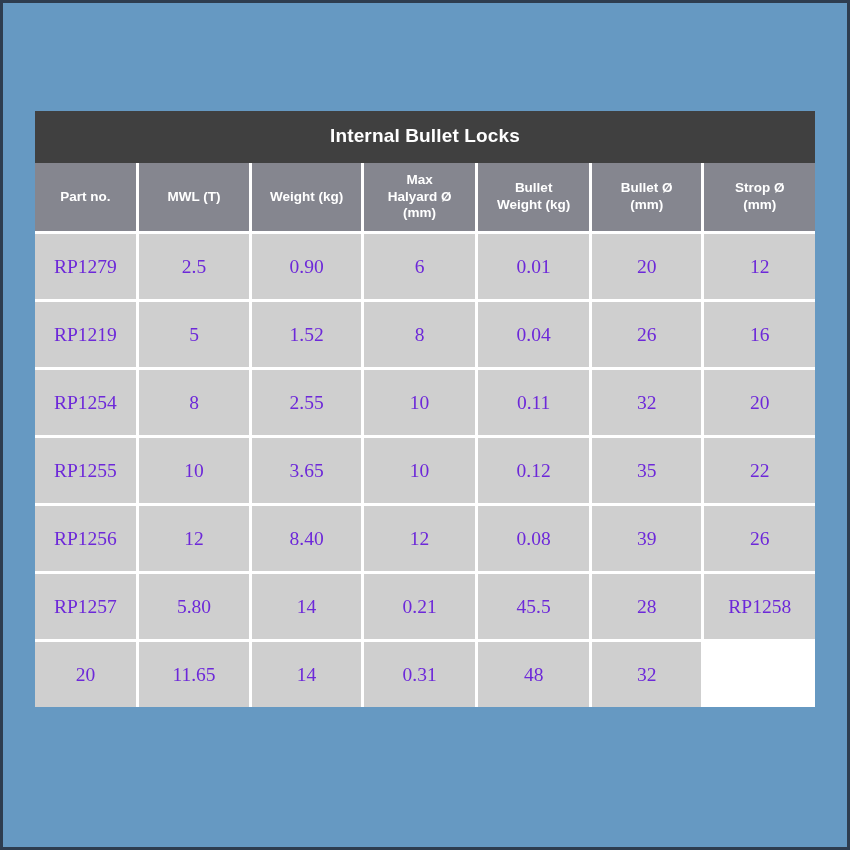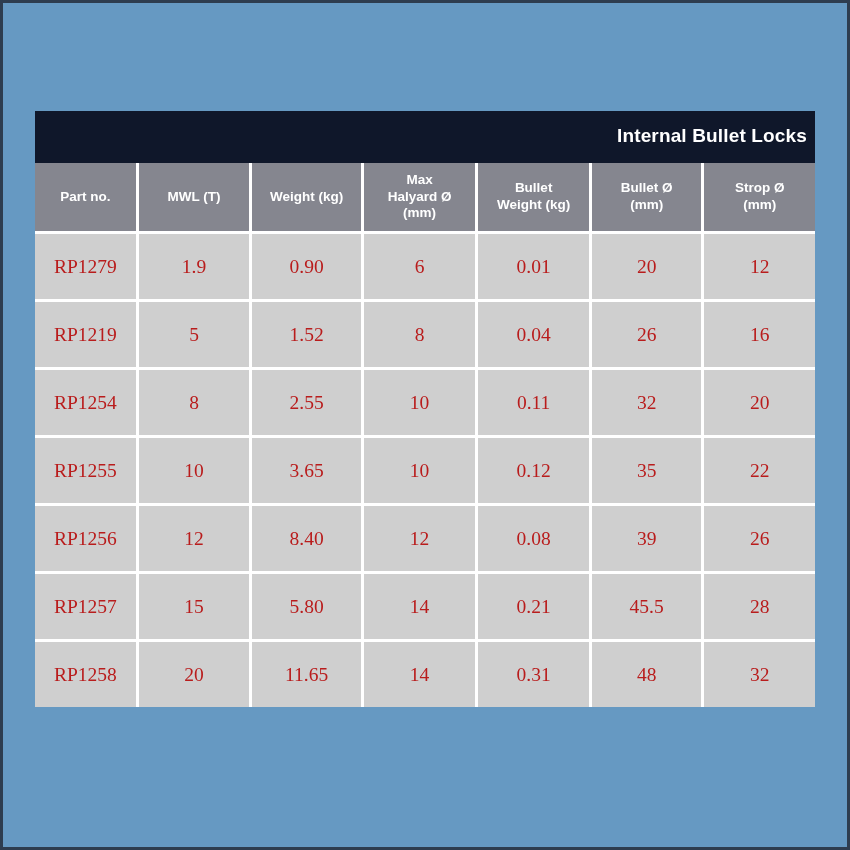--- a/index.html
+++ b/index.html
@@ -22,25 +22,25 @@
 
   .table-wrap {
     position: absolute;
     left: 32px;
     top: 108px;
     width: 780px;
   }
 
   
   .table-title {
-    background: #0f172a;
+    background: #404040;
     color: #ffffff;
     font-size: 19px;
     font-weight: bold;
-    text-align: right;
+    text-align: center;
     padding: 15px 8px 16px;
     letter-spacing: 0.15px;
     line-height: 1.1;
   }
 
   
   .grid {
     display: grid;
     grid-template-columns: 103fr 113fr 111fr 114fr 113fr 112fr 113fr;
     background: #ffffff;
@@ -60,21 +60,21 @@
     display: flex;
     align-items: center;
     justify-content: center;
     padding: 2px 3px;
     white-space: pre-line;
   }
 
   
   .bcell {
     background: #cfcfcf;
-    color: #b91c1c;
+    color: #6d28d9;
     font-family: "Liberation Serif", serif;
     font-size: 19.5px;
     line-height: 1.1;
     text-align: center;
     height: 65px;
     display: flex;
     align-items: center;
     justify-content: center;
     padding: 2px 3px;
   }
@@ -95,21 +95,21 @@
 Halyard  Ø
 (mm)</div>
     <div class="hcell">Bullet
 Weight (kg)</div>
     <div class="hcell">Bullet Ø
 (mm)</div>
     <div class="hcell">Strop  Ø
 (mm)</div>
 
     <div class="bcell">RP1279</div>
-    <div class="bcell">1.9</div>
+    <div class="bcell">2.5</div>
     <div class="bcell">0.90</div>
     <div class="bcell">6</div>
     <div class="bcell">0.01</div>
     <div class="bcell">20</div>
     <div class="bcell">12</div>
 
     <div class="bcell">RP1219</div>
     <div class="bcell">5</div>
     <div class="bcell">1.52</div>
     <div class="bcell">8</div>
@@ -135,21 +135,20 @@
 
     <div class="bcell">RP1256</div>
     <div class="bcell">12</div>
     <div class="bcell">8.40</div>
     <div class="bcell">12</div>
     <div class="bcell">0.08</div>
     <div class="bcell">39</div>
     <div class="bcell">26</div>
 
     <div class="bcell">RP1257</div>
-    <div class="bcell">15</div>
     <div class="bcell">5.80</div>
     <div class="bcell">14</div>
     <div class="bcell">0.21</div>
     <div class="bcell">45.5</div>
     <div class="bcell">28</div>
 
     <div class="bcell">RP1258</div>
     <div class="bcell">20</div>
     <div class="bcell">11.65</div>
     <div class="bcell">14</div>

